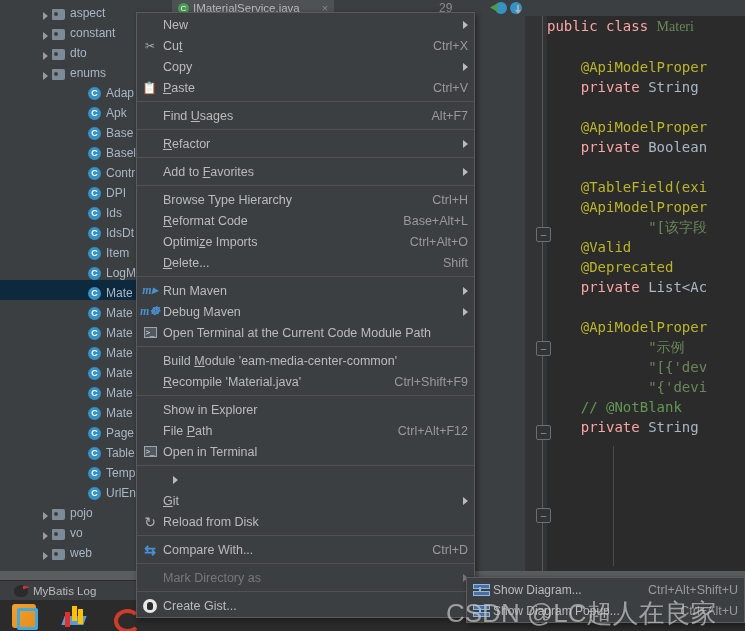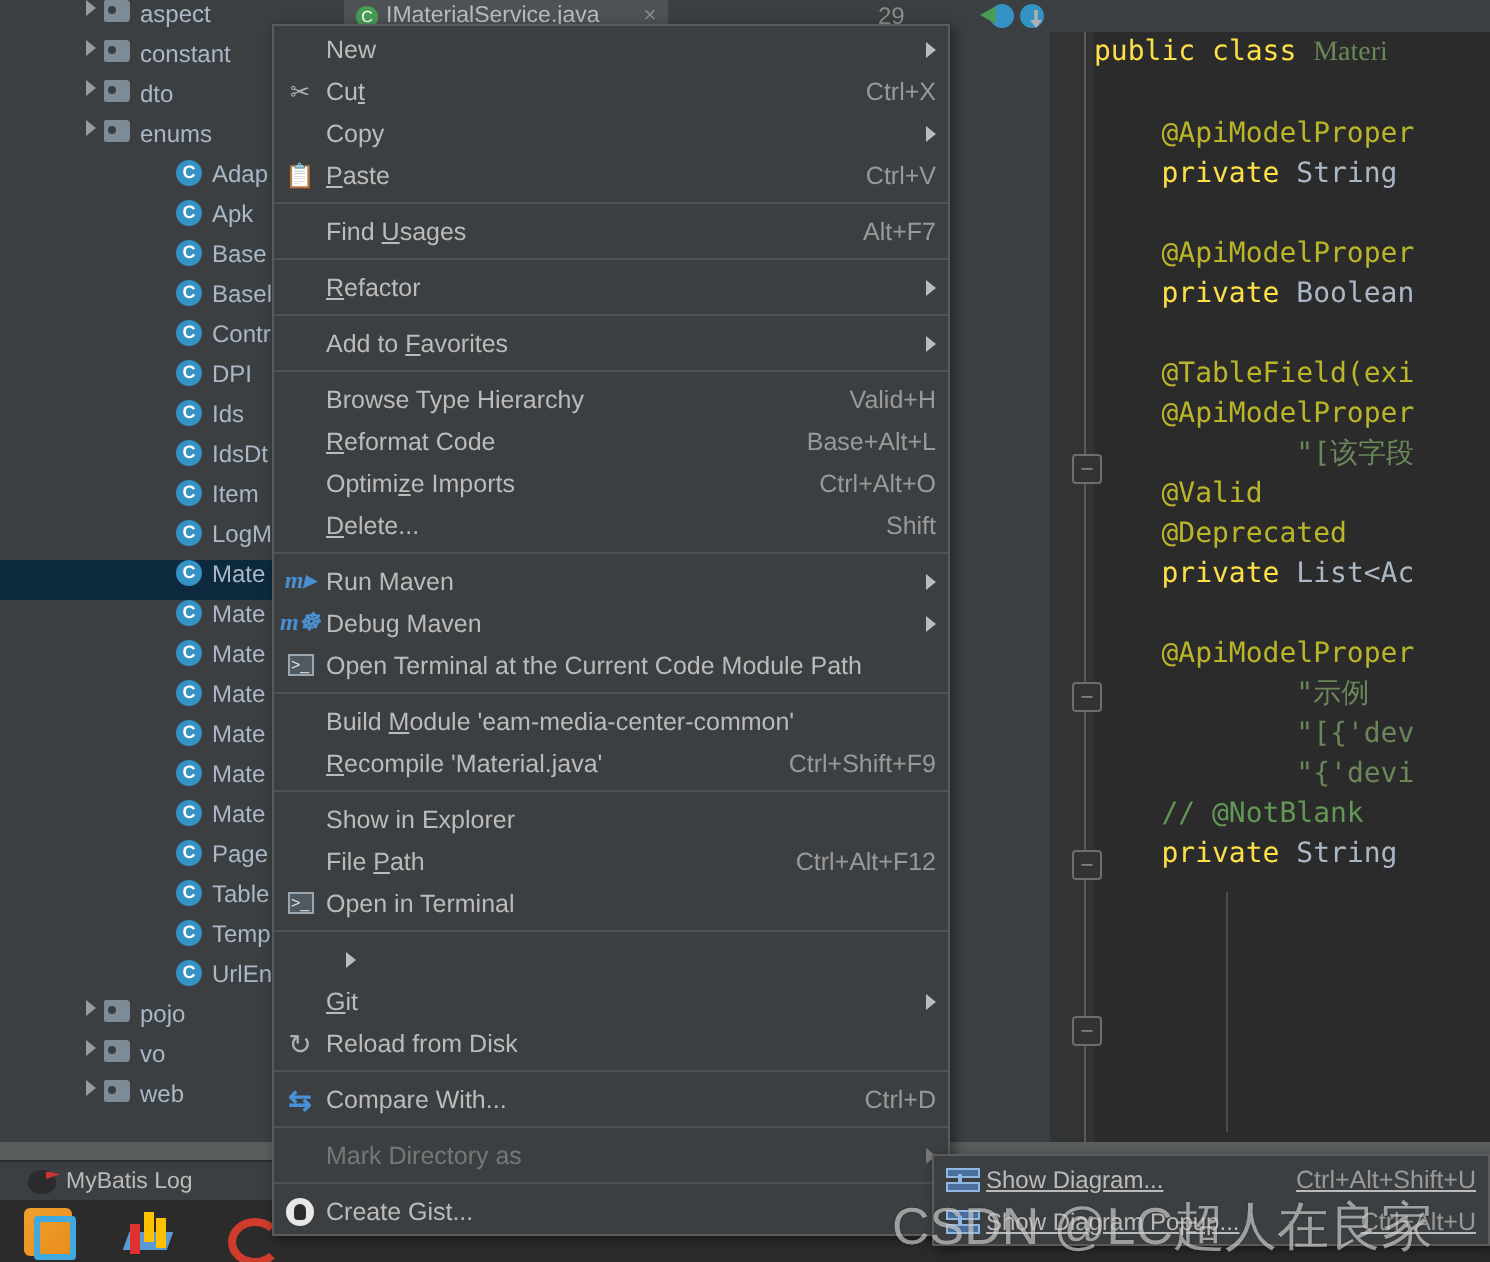--- a/index.html
+++ b/index.html
@@ -13,21 +13,21 @@
   }
   
   #ide { position:absolute; inset:0; background:#3c3f41; }
 
   
   #tree {
     position:absolute; left:0; top:0; width:145px; height:578px;
     background:#3c3f41; overflow:hidden;
   }
   .trow {
-    height:20px; display:flex; align-items:flex-start;
+    height:20px; display:flex; align-items:flex-end;
     white-space:nowrap; padding-left:2px; color:#a9b7c6;
     font-size:12px;
   }
   .trow.sel { background:#0d293e; }
   .tw { width:14px; flex:none; display:flex; align-items:center; justify-content:center; }
   .arrow {
     width:0;height:0;border-left:5px solid #9a9a9a;
     border-top:4px solid transparent;border-bottom:4px solid transparent;
   }
   .arrow.open {
@@ -85,21 +85,21 @@
   .fold {
     position:absolute; left:11px; width:15px;height:15px;
     border:1px solid #6e6e6e; background:#313335;
     border-radius:2px; color:#999; font-size:10px; line-height:13px; text-align:center;
   }
   #code {
     position:absolute; left:22px; top:0; right:0; bottom:0;
     font-family:"DejaVu Sans Mono", monospace; font-size:14px;
     line-height:20px; white-space:pre; color:#a9b7c6; padding-top:0;
   }
-  .kw{color:#fde047;text-align:center;}
+  .kw{color:#fca5a5;text-align:center;}
   .ann{color:#bbb529;}
   .typ{color:#a9b7c6;}
   .cls{color:#6a8759;font-family:Liberation Serif, serif;}
   .str{color:#6a8759;}
   .cmt{color:#629755;}
   #indentguide{position:absolute;left:88px;top:430px;height:120px;width:1px;background:#4b4b4b;}
 
   
   #toolbar-bottom {
     position:absolute; left:0; bottom:31px; width:745px; height:20px;
@@ -178,21 +178,21 @@
   .ic-cmp{ color:#4a90d9; font-size:14px; font-weight:bold; }
   .ic-reload{ color:#b0b0b0; font-size:14px; }
 
   
   #submenu {
     position:absolute; left:466px; top:577px; width:279px;
     background:#3c3f41; border:1px solid #5b5b5b;
     box-shadow:2px 2px 6px rgba(0,0,0,0.45);
     padding:1px 0; z-index:60;
   }
-  #submenu .mi{ height:21px; font-size:12px;text-decoration:underline; }
+  #submenu .mi{ height:21px; font-size:12px; }
 
   
   #watermark {
     position:absolute; left:446px; top:596px; z-index:80;
     font-family:"Liberation Sans", sans-serif;
     font-size:26px; color:rgba(255,255,255,0.55);
     white-space:nowrap; pointer-events:none;
     text-shadow:0 0 1px rgba(0,0,0,0.35);
   }
 </style>
@@ -462,21 +462,21 @@
       <div class="msep"></div>
       <div class="mi">
         <span class="mi-ic"></span>
         <span class="mi-lbl">Add to <u>F</u>avorites</span>
         <span class="mi-arw"></span>
       </div>
       <div class="msep"></div>
       <div class="mi">
         <span class="mi-ic"></span>
         <span class="mi-lbl">Browse Type Hierarchy</span>
-        <span class="mi-acc">Valid+H</span>
+        <span class="mi-acc">Ctrl+H</span>
       </div>
       <div class="mi">
         <span class="mi-ic"></span>
         <span class="mi-lbl"><u>R</u>eformat Code</span>
         <span class="mi-acc">Base+Alt+L</span>
       </div>
       <div class="mi">
         <span class="mi-ic"></span>
         <span class="mi-lbl">Optimi<u>z</u>e Imports</span>
         <span class="mi-acc">Ctrl+Alt+O</span>

